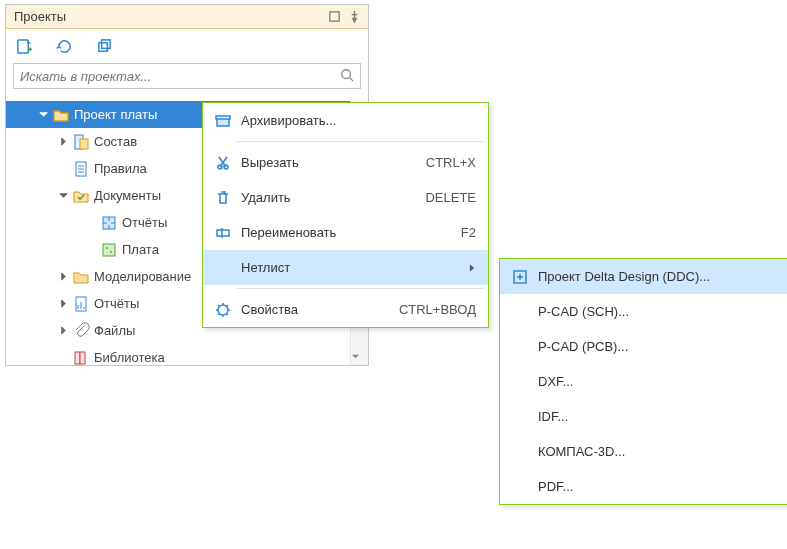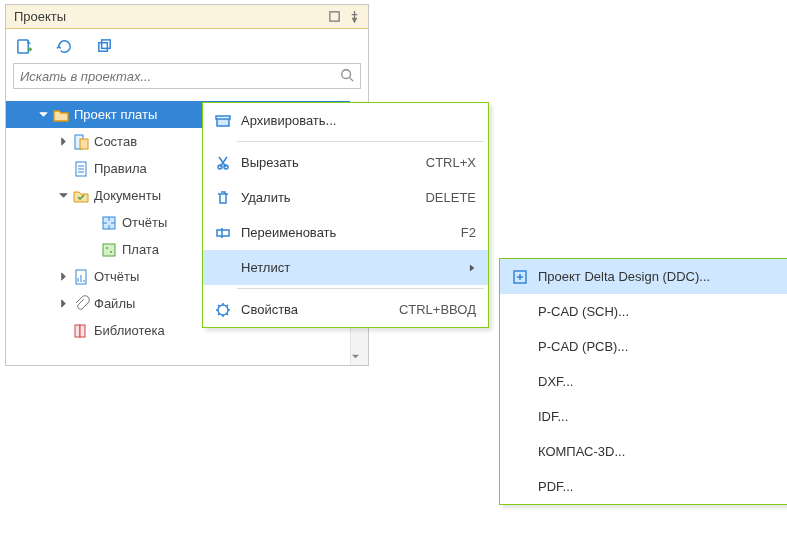--- a/index.html
+++ b/index.html
@@ -198,20 +198,33 @@
           <span class="label">Плата</span>
         </li>
         <li class="node depth1">
           <span class="chevron">
             <svg viewBox="0 0 10 10">
               <path d="M3 1l4 4-4 4z"></path>
             </svg>
           </span>
           <span class="icon">
             <svg viewBox="0 0 18 18">
+              <path d="M2 5h5l2 2h7v8H2z" stroke="#e29809" fill="#f9e0a9"></path>
+            </svg>
+          </span>
+          <span class="label">Моделирование</span>
+        </li>
+        <li class="node depth1">
+          <span class="chevron">
+            <svg viewBox="0 0 10 10">
+              <path d="M3 1l4 4-4 4z"></path>
+            </svg>
+          </span>
+          <span class="icon">
+            <svg viewBox="0 0 18 18">
               <rect x="4" y="2" width="10" height="14" stroke="#3386d6" fill="#fff"></rect>
               <path d="M6 14v-4m3 4V7m3 7v-2" stroke="#3386d6"></path>
             </svg>
           </span>
           <span class="label">Отчёты</span>
         </li>
         <li class="node depth1">
           <span class="chevron">
             <svg viewBox="0 0 10 10">
               <path d="M3 1l4 4-4 4z"></path>

